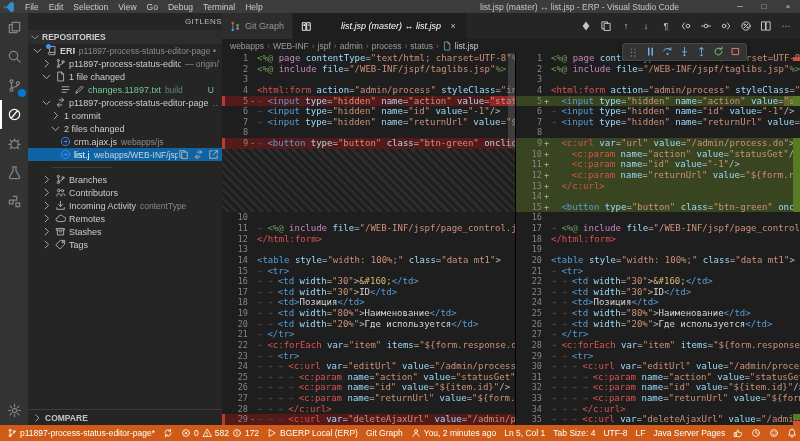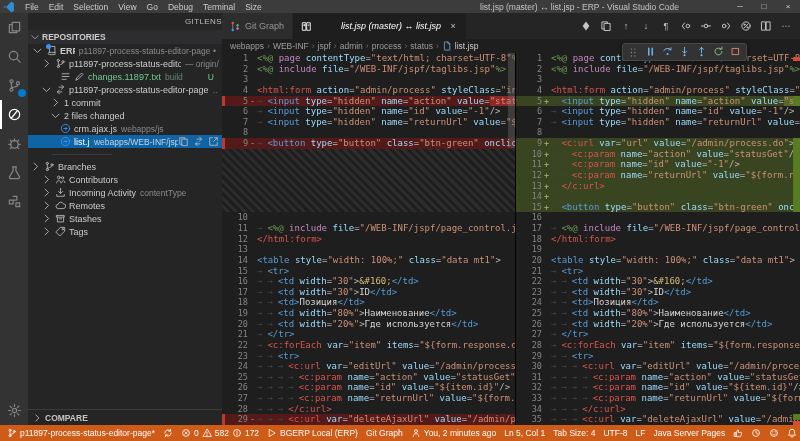--- a/index.html
+++ b/index.html
@@ -122,21 +122,21 @@
         </span>
       </span>
     <div id="menubar" data-interactable="false">
         <span class="menu-item" data-interactable="true">File</span>
         <span class="menu-item" data-interactable="true">Edit</span>
         <span class="menu-item" data-interactable="true">Selection</span>
         <span class="menu-item" data-interactable="true">View</span>
         <span class="menu-item" data-interactable="true">Go</span>
         <span class="menu-item" data-interactable="true">Debug</span>
         <span class="menu-item" data-interactable="true">Terminal</span>
-        <span class="menu-item" data-interactable="true">Size</span>
+        <span class="menu-item" data-interactable="true">Help</span>
       </div>
     <div id="wintitle" data-interactable="false">list.jsp (master) ↔ list.jsp - ERP - Visual Studio Code</div>
     <div id="wincontrols" data-interactable="false">
         <div class="winbtn" data-interactable="true">─</div>
         <div class="winbtn" data-interactable="true">□</div>
         <div class="winbtn" data-interactable="true">×</div>
       </div>
   </div>
 
   <div id="main" data-interactable="false">
@@ -250,20 +250,34 @@
             <span class="ic" data-interactable="false">
               <svg viewBox="0 0 16 16" fill="none" stroke="currentColor" stroke-width="1.3" stroke-linecap="round" stroke-linejoin="round">
                 <circle cx="4.8" cy="3.5" r="1.6"></circle>
                 <circle cx="4.8" cy="12.5" r="1.6"></circle>
                 <circle cx="11.6" cy="5.5" r="1.6"></circle>
                 <path d="M4.8 5.1v5.8M11.6 7.1c0 3-6.8 2-6.8 4"></path>
               </svg>
             </span>
             <span class="lbl" data-interactable="false">p11897-process-status-editor-page</span>
             <span class="desc" data-interactable="false">— origin/…</span>
+          </div>
+          <div class="trow" data-interactable="true" style="padding-left: 13px;">
+            <span class="ic chev" data-interactable="false">
+              <svg viewBox="0 0 16 16" fill="none" stroke="currentColor" stroke-width="1.3" stroke-linecap="round" stroke-linejoin="round">
+                <path d="M3 6l5 5 5-5"></path>
+              </svg>
+            </span>
+            <span class="ic" data-interactable="false">
+              <svg viewBox="0 0 16 16" fill="none" stroke="currentColor" stroke-width="1.3" stroke-linecap="round" stroke-linejoin="round">
+                <path d="M4.5 1.5h5l3 3v10h-8z"></path>
+                <path d="M9.5 1.5v3h3"></path>
+              </svg>
+            </span>
+            <span class="lbl" data-interactable="false">1 file changed</span>
           </div>
           <div class="trow green" data-interactable="true" style="padding-left: 22px;">
             <span class="spc" data-interactable="false"></span>
             <span class="ic" data-interactable="false">
               <svg viewBox="0 0 16 16" fill="none" stroke="currentColor" stroke-width="1.3" stroke-linecap="round" stroke-linejoin="round">
                 <path d="M3 4h10M3 8h10M3 12h6"></path>
               </svg>
             </span>
             <span class="ic" data-interactable="false">
               <svg viewBox="0 0 16 16" fill="none" stroke="currentColor" stroke-width="1.3" stroke-linecap="round" stroke-linejoin="round">
@@ -339,21 +353,21 @@
               </span>
               <span class="ic" data-interactable="true">
                 <svg viewBox="0 0 16 16" fill="none" stroke="currentColor" stroke-width="1.3" stroke-linecap="round" stroke-linejoin="round">
                   <path d="M6.5 2.5h-4v11h11v-4"></path>
                   <path d="M9.5 2.5h4v4M13.5 2.5 8 8"></path>
                 </svg>
               </span>
             </span>
           </div>
           <div class="tsep" data-interactable="false"></div>
-          <div class="trow" data-interactable="true" style="padding-left: 2px;">
+          <div class="trow" data-interactable="true" style="padding-left: 13px;">
             <span class="ic chev" data-interactable="false">
               <svg viewBox="0 0 16 16" fill="none" stroke="currentColor" stroke-width="1.3" stroke-linecap="round" stroke-linejoin="round">
                 <path d="M6 3l5 5-5 5"></path>
               </svg>
             </span>
             <span class="ic" data-interactable="false">
               <svg viewBox="0 0 16 16" fill="none" stroke="currentColor" stroke-width="1.3" stroke-linecap="round" stroke-linejoin="round">
                 <circle cx="4.8" cy="3.5" r="1.6"></circle>
                 <circle cx="4.8" cy="12.5" r="1.6"></circle>
                 <circle cx="11.6" cy="5.5" r="1.6"></circle>

